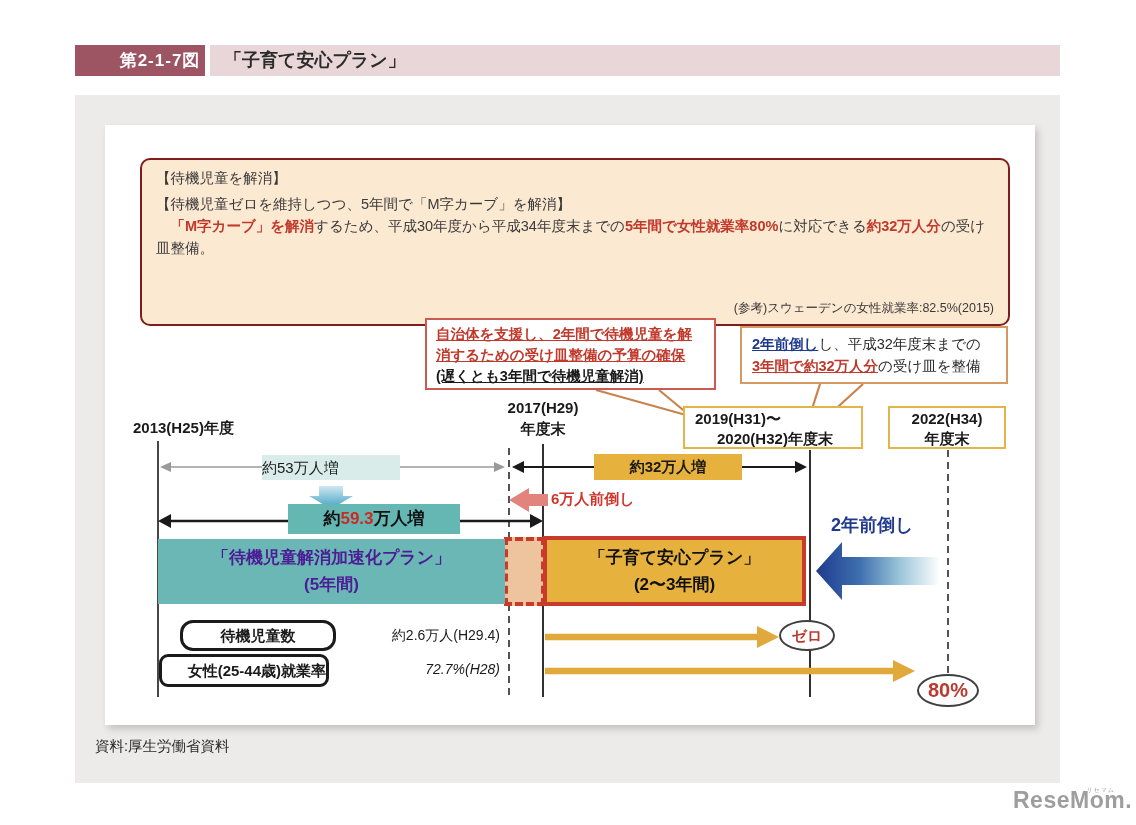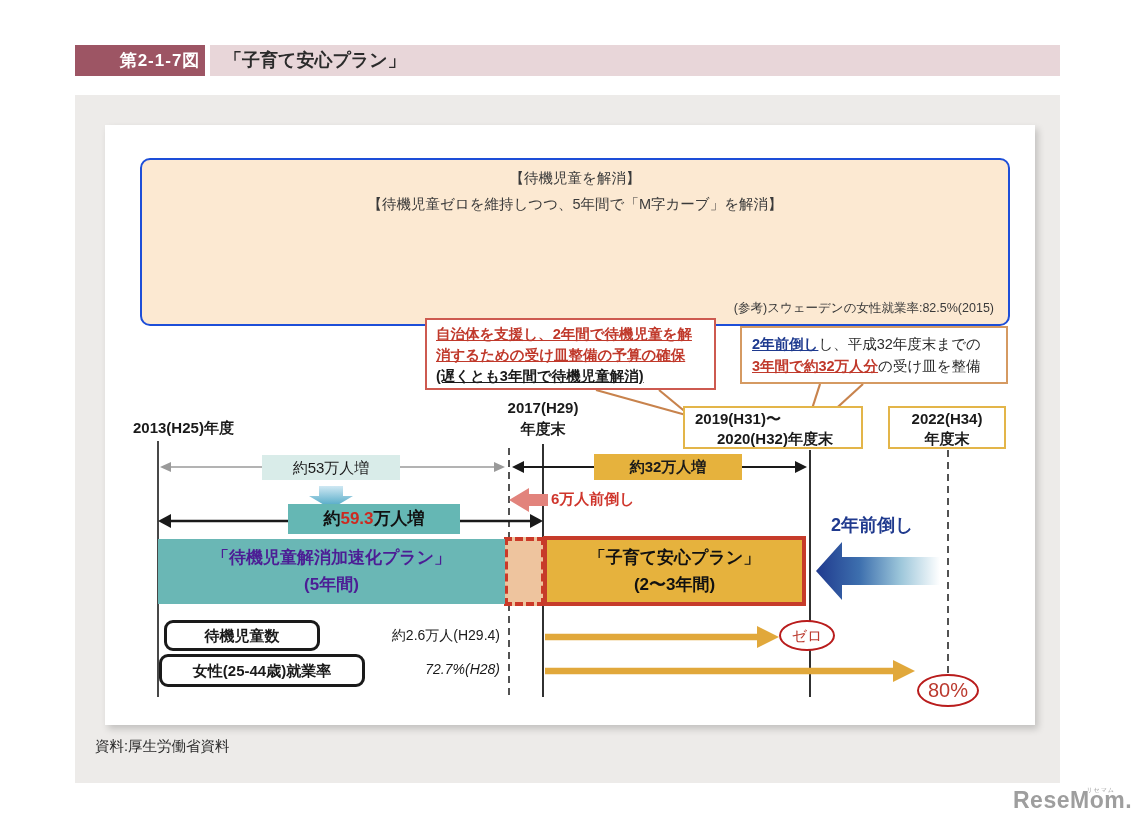--- a/index.html
+++ b/index.html
@@ -13,22 +13,22 @@
   .fig-title { left:210px; top:45px; width:850px; height:31px; background:#e8d6d9; color:#2b2b2b;
     font-size:18px; font-weight:bold; line-height:31px; padding-left:14px; }
 
   
   .panel { left:75px; top:95px; width:985px; height:688px; background:#edebe9; }
   .card { left:105px; top:125px; width:930px; height:600px; background:#ffffff;
     box-shadow:3px 4px 7px rgba(0,0,0,0.18); }
 
   
   .info-box { left:140px; top:158px; width:870px; height:168px; background:#fce9d2;
-    border:2px solid #1d4ed8; border-radius:10px; padding:7px 14px 4px 14px; font-size:14.5px;
-    line-height:22px; color:#3a3a3a;text-align:center; }
+    border:2px solid #7f1d1d; border-radius:10px; padding:7px 14px 4px 14px; font-size:14.5px;
+    line-height:22px; color:#3a3a3a; }
   .info-box .heading { font-weight:normal; }
   .rb { color:#c0392b; font-weight:bold; }
   .info-ref { position:absolute; right:14px; bottom:5px; font-size:12.5px; color:#3a3a3a; }
 
   
   .callout-left { left:425px; top:318px; width:291px; height:72px; background:#fff;
     border:2px solid #cd5a50; padding:4px 9px; font-size:14.5px; line-height:21px; font-weight:bold; }
   .callout-left .red-u { color:#c0392b; text-decoration:underline; }
   .callout-left .blk-u { color:#1a1a1a; text-decoration:underline; }
   .callout-right { left:740px; top:326px; width:268px; height:58px; background:#fff;
@@ -39,21 +39,21 @@
   
   .y2013 { left:133px; top:419px; font-size:15px; font-weight:600; color:#1a1a1a; }
   .y2017 { left:495px; top:397px; width:96px; text-align:center; font-size:15px; font-weight:600;
     line-height:21px; color:#1a1a1a; }
   .ybox { border:2px solid #e3b549; background:#fff; font-size:15px; font-weight:600;
     line-height:20px; color:#1a1a1a; }
   .y2019 { left:683px; top:406px; width:180px; height:43px; padding:1px 0 0 10px; }
   .y2022 { left:888px; top:406px; width:118px; height:43px; text-align:center; padding-top:1px; }
 
   
-  .lbl53 { left:262px; top:455px; width:138px; height:25px; background:#d9ece9; text-align:center;
+  .lbl53 { left:262px; top:455px; width:138px; height:25px; background:#d9ece9; 
     font-size:15px; line-height:25px; color:#1a1a1a; }
   .lbl32 { left:594px; top:454px; width:148px; height:26px; background:#e6b23d; text-align:center;
     font-size:15px; font-weight:bold; line-height:26px; color:#1a1a1a; }
   .lbl59 { left:252px; top:504px; width:172px; height:30px; background:#65b7b4; text-align:center;
     font-size:17px; font-weight:bold; line-height:30px; color:#111;margin-left:36px; }
   .lbl59 .num { color:#cc2a20; }
   .fwd6 { left:551px; top:490px; font-size:15px; font-weight:bold; color:#cf352c; }
   .fwd2y { left:831px; top:513px; font-size:18px; font-weight:bold; color:#203a8e; }
 
   
@@ -61,27 +61,27 @@
     font-size:17px; font-weight:bold; text-align:center; line-height:27px; padding-top:5px; }
   .plan-dashed { left:504px; top:537px; width:41px; height:69px; background:#eec49e;
     border:4px dashed #cb3928; }
   .plan-gold { left:543px; top:536px; width:263px; height:70px; background:#e6b23d; color:#111;
     border:4px solid #c63b2a; font-size:17px; font-weight:bold; text-align:center;
     line-height:27px; padding-top:4px; }
 
   
   .mbox { background:#fff; border:3px solid #1a1a1a; border-radius:9px; text-align:center;
     font-weight:bold; color:#1a1a1a; }
-  .mbox1 { left:164px; top:620px; width:156px; height:31px; font-size:15px; line-height:25px; }
-  .mbox2 { left:159px; top:654px; width:206px; height:33px; font-size:15px; line-height:27px; }
+  .mbox1 { left:180px; top:620px; width:156px; height:31px; font-size:15px; line-height:25px;border-radius:13px; }
+  .mbox2 { left:159px; top:654px; width:170px; height:33px; font-size:15px; line-height:27px;text-align:right; }
   .mval { width:170px; text-align:right; font-size:14px; color:#1a1a1a; }
   .mval1 { left:330px; top:627px; }
   .mval2 { left:330px; top:661px;font-style:italic; }
-  .oval { background:#fff; border:2px solid #b91c1c; border-radius:50%; color:#bb3a2f;
-    font-weight:normal; text-align:center; }
+  .oval { background:#fff; border:2px solid #404040; border-radius:50%; color:#bb3a2f;
+    font-weight:bold; text-align:center; }
   .oval1 { left:779px; top:620px; width:56px; height:31px; font-size:15px; line-height:27px; }
   .oval2 { left:917px; top:674px; width:62px; height:33px; font-size:20px; line-height:29px; }
 
   .source { left:95px; top:737px; font-size:14.5px; color:#2b2b2b; }
 
   .logo { left:1013px; top:787px; width:118px; height:34px; color:#9e9e9e; }
   .logo .word { font-size:23px; font-weight:bold; letter-spacing:0.5px; }
   .logo .ruby { position:absolute; top:-1px; right:16px; font-size:6px; letter-spacing:1px; }
 
   svg.layer { position:absolute; left:0; top:0; z-index:0; }
@@ -155,20 +155,21 @@
   </g>
   <g>
     <line x1="545" y1="671" x2="893" y2="671" stroke="#e1a83b" stroke-width="6.5"></line>
     <polygon points="893,660 915,671 893,682" fill="#e1a83b"></polygon>
   </g>
 </svg>
 
 <div class="abs info-box z1">
   <div class="heading">【待機児童を解消】</div>
   <div class="heading" style="margin-top:4px">【待機児童ゼロを維持しつつ、5年間で「M字カーブ」を解消】</div>
+  <div><span class="rb">　「M字カーブ」を解消</span><span>するため、平成30年度から平成34年度末までの</span><span class="rb">5年間で女性就業率80%</span><span>に対応できる</span><span class="rb">約32万人分</span><span>の受け皿整備。</span></div>
   <div class="info-ref">(参考)スウェーデンの女性就業率:82.5%(2015)</div>
 </div>
 
 <div class="abs callout-left z1">
   <span class="red-u">自治体を支援し、2年間で待機児童を解消するための受け皿整備の予算の確保</span><br>
   <span class="blk-u">(遅くとも3年間で待機児童解消)</span>
 </div>
 <div class="abs callout-right z1">
   <span class="blue-u">2年前倒し</span><span>し、平成32年度末までの</span><br>
   <span class="red-u2">3年間で約32万人分</span><span>の受け皿を整備</span>

